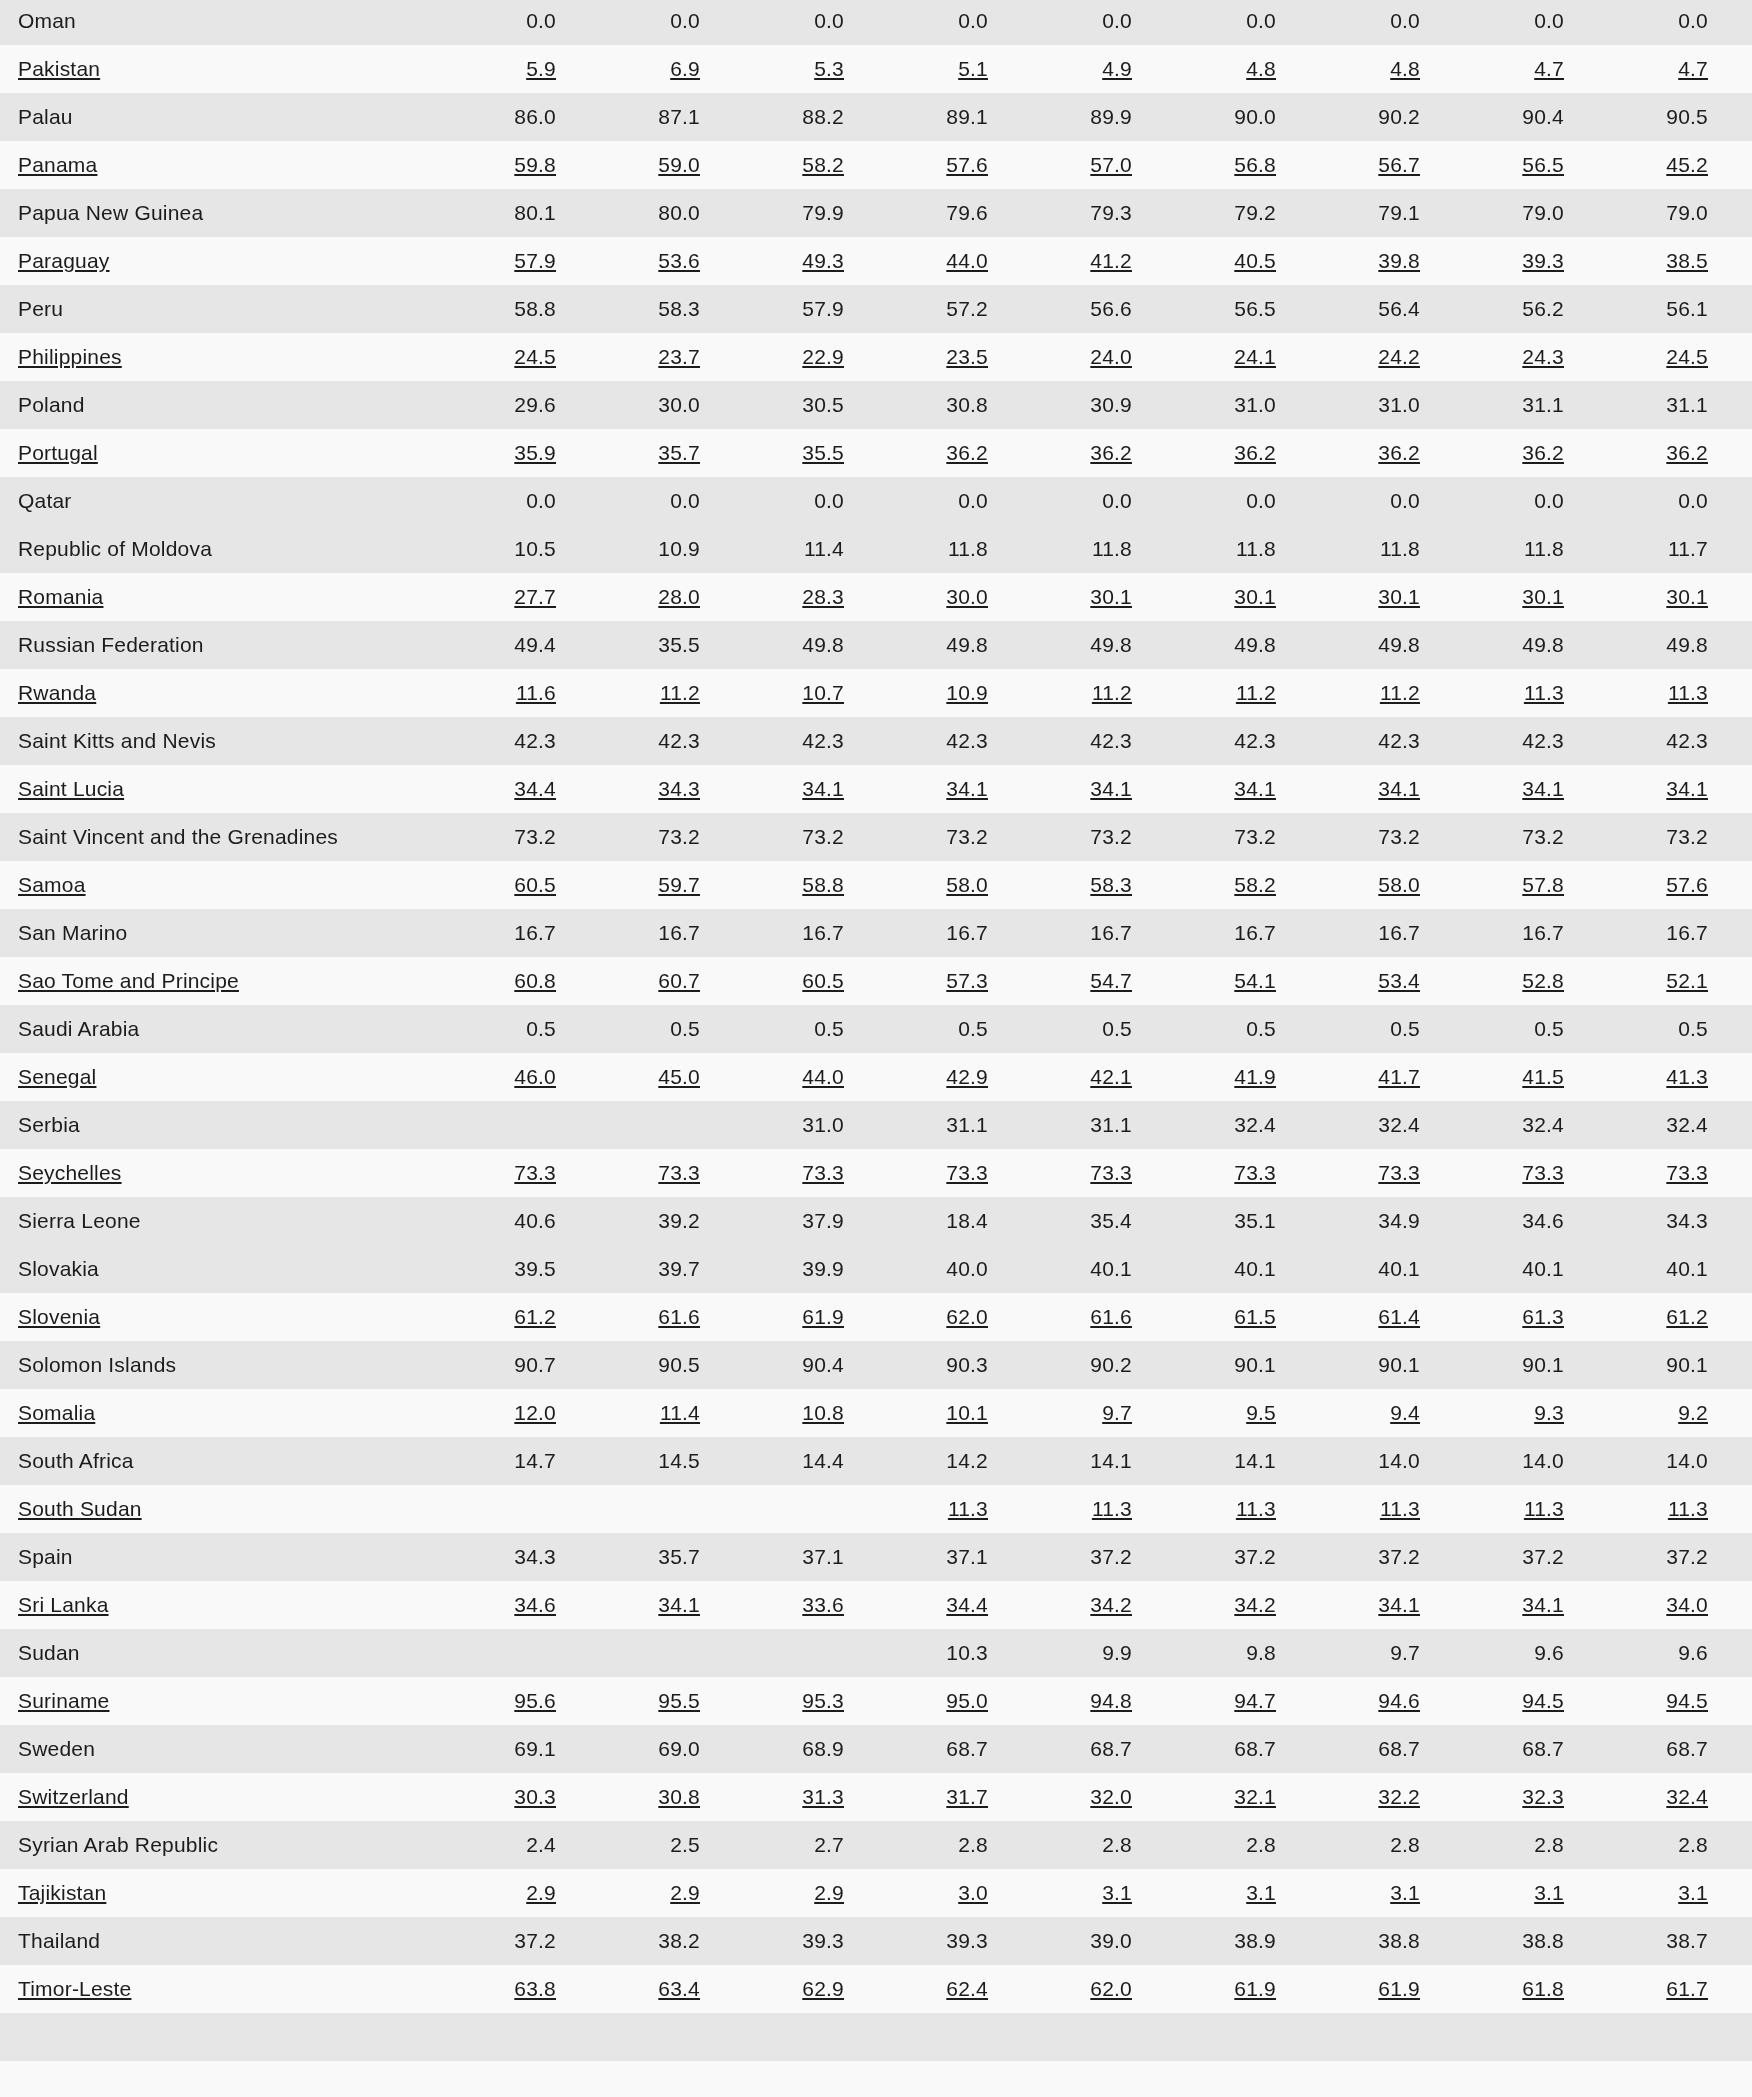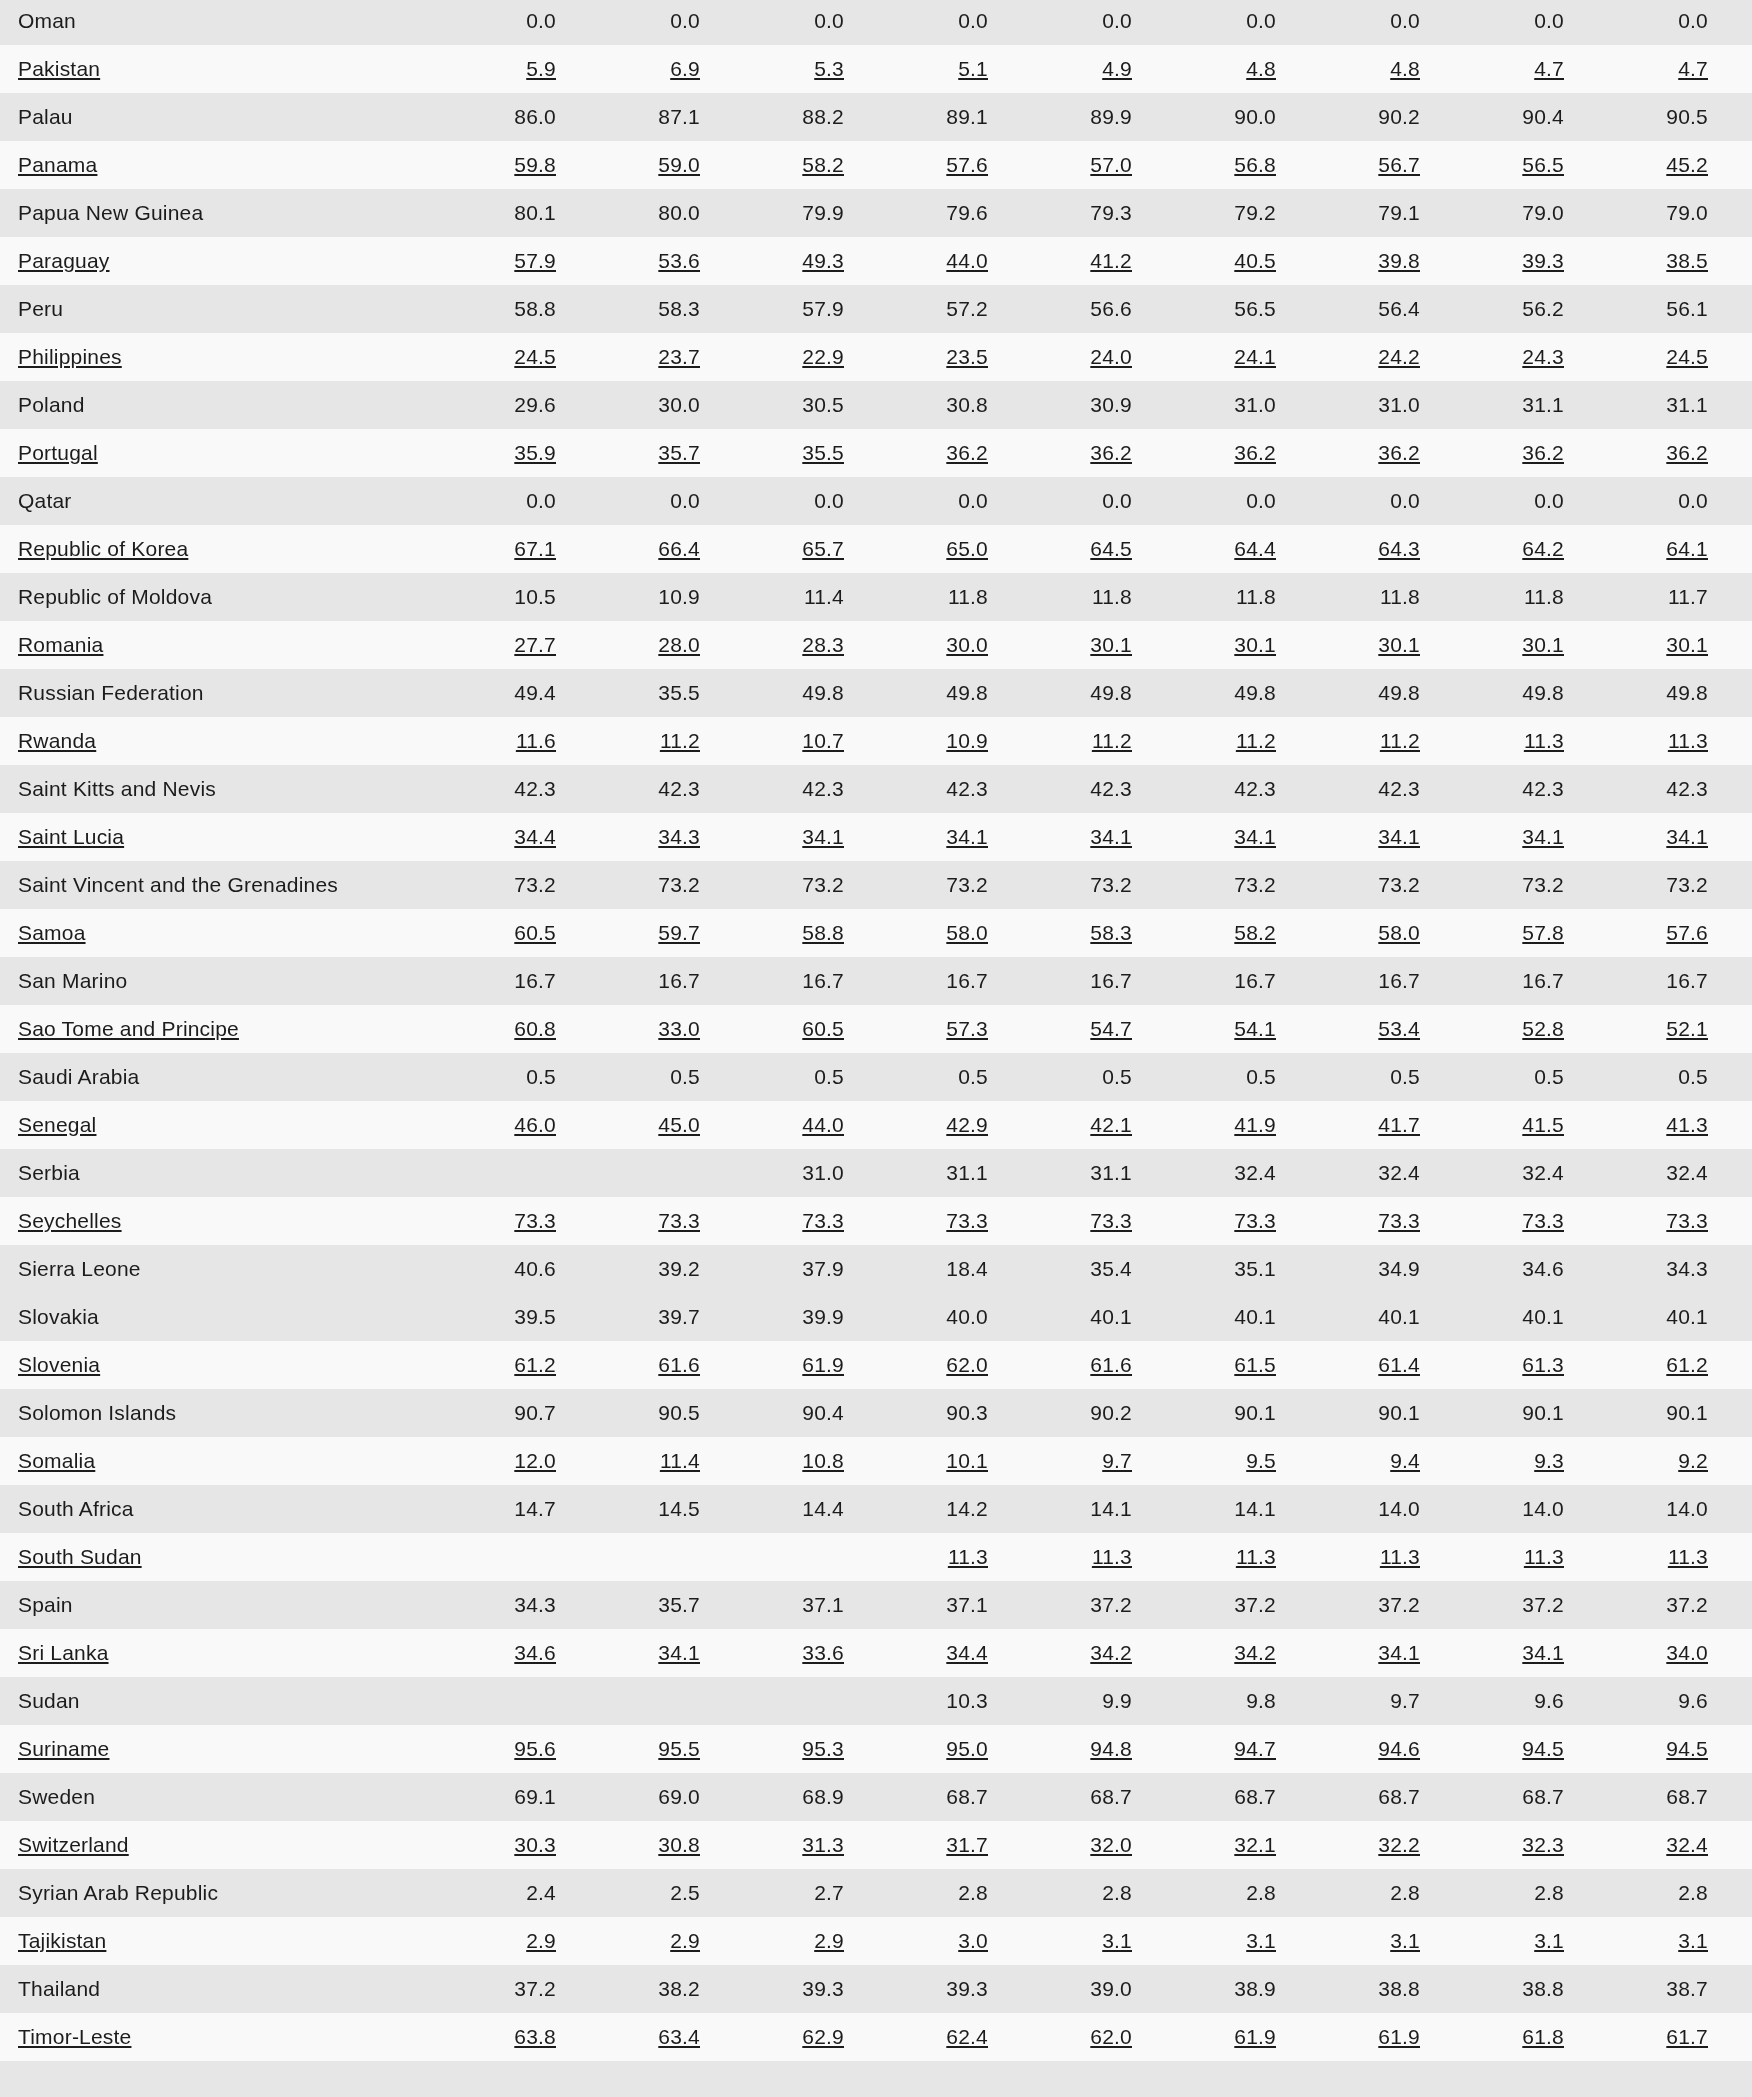--- a/index.html
+++ b/index.html
@@ -177,32 +177,20 @@
   <div class="cell value">0.0</div>
       <div class="cell value">0.0</div>
       <div class="cell value">0.0</div>
       <div class="cell value">0.0</div>
       <div class="cell value">0.0</div>
       <div class="cell value">0.0</div>
       <div class="cell value">0.0</div>
       <div class="cell value">0.0</div>
       <div class="cell value">0.0</div>
     </div>
-    <div class="row white">
-    <div class="cell name">Republic of Korea</div>
-  <div class="cell value">67.1</div>
-      <div class="cell value">66.4</div>
-      <div class="cell value">65.7</div>
-      <div class="cell value">65.0</div>
-      <div class="cell value">64.5</div>
-      <div class="cell value">64.4</div>
-      <div class="cell value">64.3</div>
-      <div class="cell value">64.2</div>
-      <div class="cell value">64.1</div>
-    </div>
     <div class="row gray">
     <div class="cell name">Republic of Moldova</div>
   <div class="cell value">10.5</div>
       <div class="cell value">10.9</div>
       <div class="cell value">11.4</div>
       <div class="cell value">11.8</div>
       <div class="cell value">11.8</div>
       <div class="cell value">11.8</div>
       <div class="cell value">11.8</div>
       <div class="cell value">11.8</div>
@@ -300,21 +288,21 @@
       <div class="cell value">16.7</div>
       <div class="cell value">16.7</div>
       <div class="cell value">16.7</div>
       <div class="cell value">16.7</div>
       <div class="cell value">16.7</div>
       <div class="cell value">16.7</div>
     </div>
     <div class="row white">
     <div class="cell name">Sao Tome and Principe</div>
   <div class="cell value">60.8</div>
-      <div class="cell value">33.0</div>
+      <div class="cell value">60.7</div>
       <div class="cell value">60.5</div>
       <div class="cell value">57.3</div>
       <div class="cell value">54.7</div>
       <div class="cell value">54.1</div>
       <div class="cell value">53.4</div>
       <div class="cell value">52.8</div>
       <div class="cell value">52.1</div>
     </div>
     <div class="row gray">
     <div class="cell name">Saudi Arabia</div>

